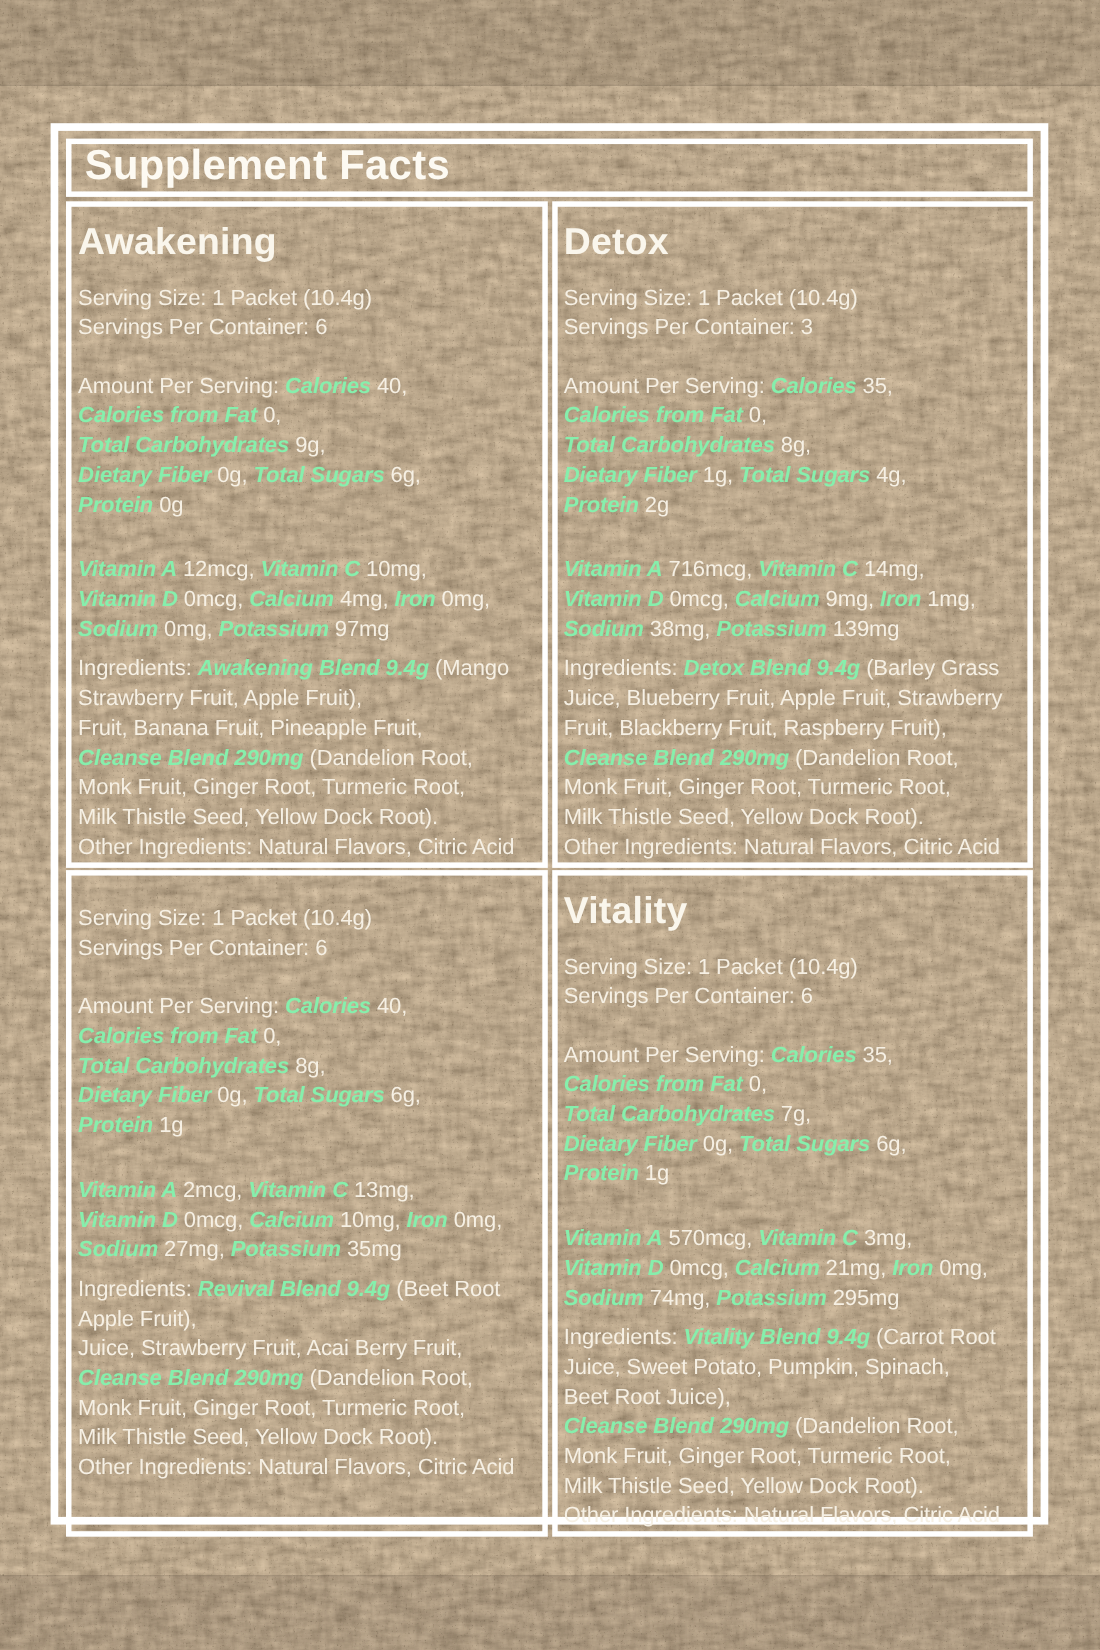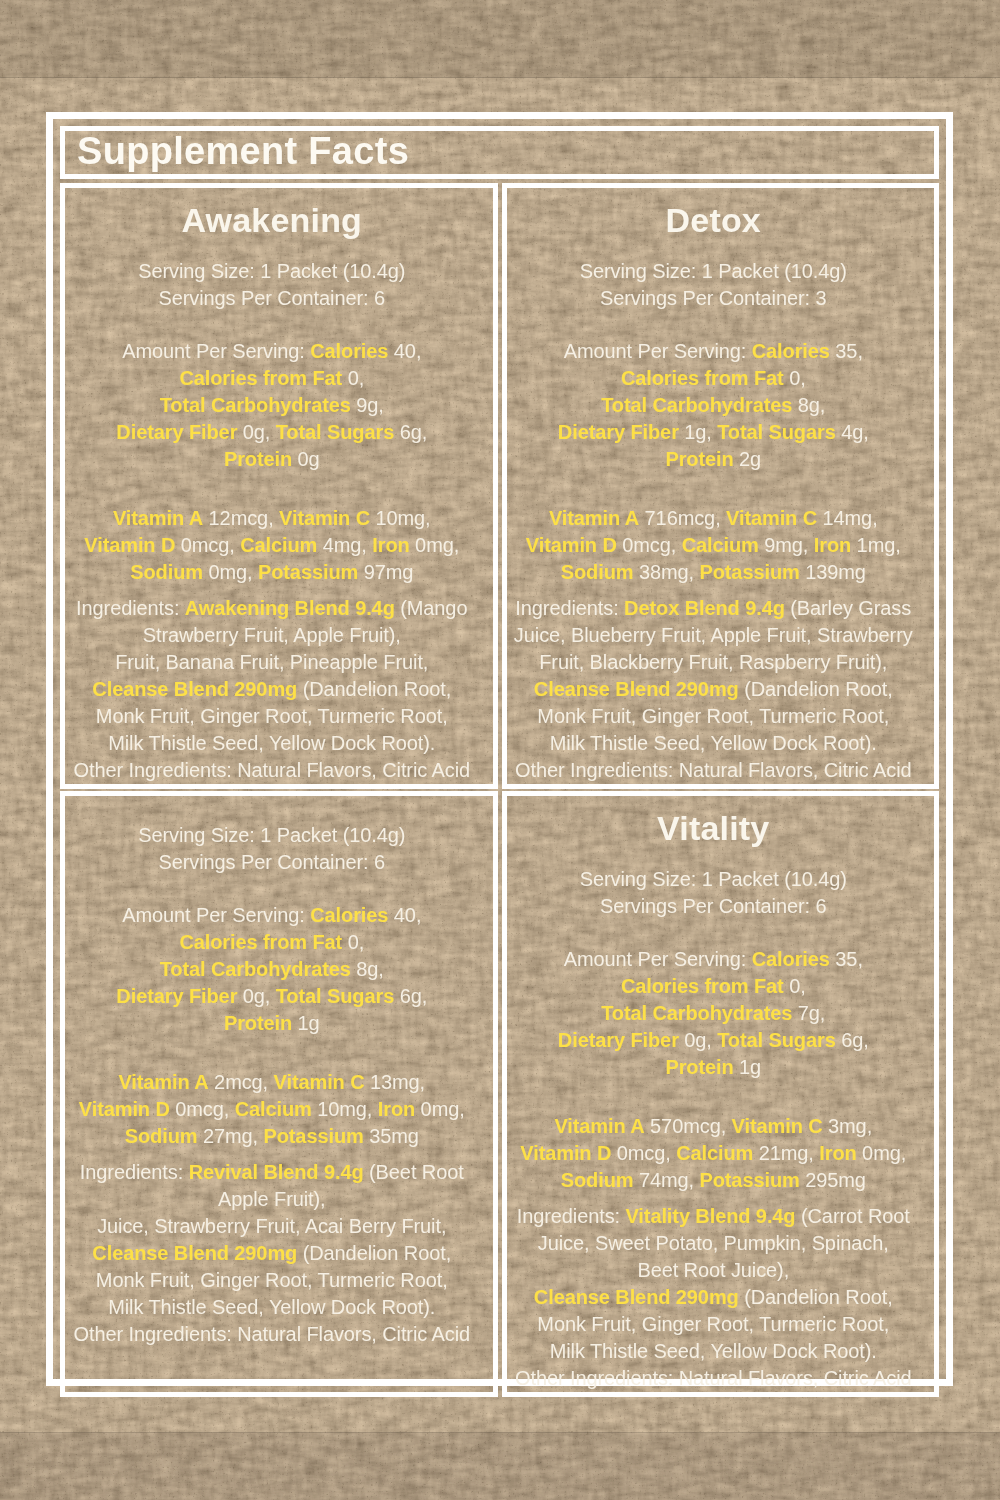--- a/index.html
+++ b/index.html
@@ -6,21 +6,20 @@
   body {
     width: 1000px; height: 1500px;
     font-family: "Liberation Sans", "DejaVu Sans", sans-serif;
     background: #6f5b45;
   }
   .page {
     position: relative;
     width: 1000px; height: 1500px;
     overflow: hidden;
     background: #6f5b45;
-    text-align: center;
   }
   .texture {
     position: absolute; left: 0; top: 0;
     width: 1000px; height: 1500px;
     display: block;
   }
   .seam { position: absolute; left: 0; width: 1000px; pointer-events: none; }
   .seam-top { top: 0; height: 77px; background: rgba(25,16,8,0.10); border-bottom: 1px solid rgba(0,0,0,0.12); }
   .seam-bottom { top: 1432px; height: 68px; background: rgba(25,16,8,0.09); border-top: 1px solid rgba(0,0,0,0.10); }
 
@@ -70,21 +69,21 @@
   }
   .panel-title {
     margin: 8px 0 0 0;
     font-size: 34px;
     font-weight: bold;
     color: #faf6ec;
     line-height: 36px;
     letter-spacing: 0.2px;
   }
   .block { font-size: 20px; line-height: 27px; letter-spacing: -0.1px; }
-  .block b { color: #fde047; }
+  .block b { color: #86efac; font-style: italic; }
   .serving     { margin-top: 20px; }
   .nutrition   { margin-top: 26px; }
   .vitamins    { margin-top: 32px; }
   .ingredients { margin-top: 9px; }
   .tl { white-space: nowrap; }
 </style>
 </head>
 <body>
 
 <div class="page">

